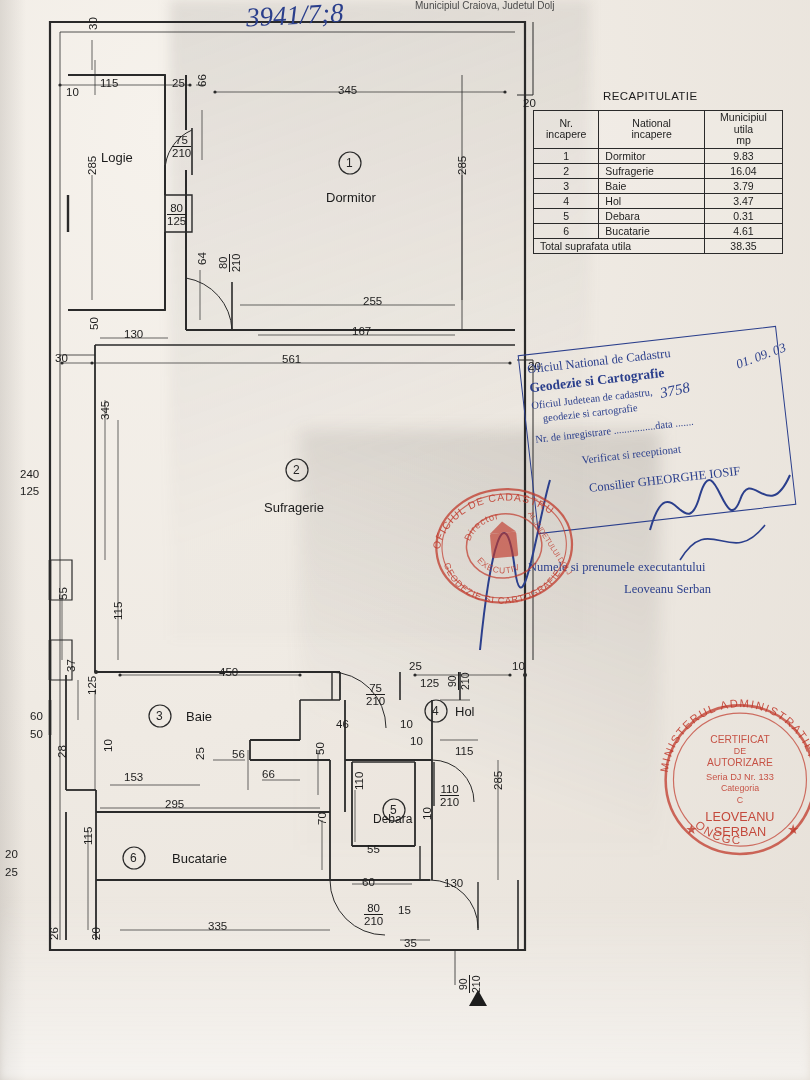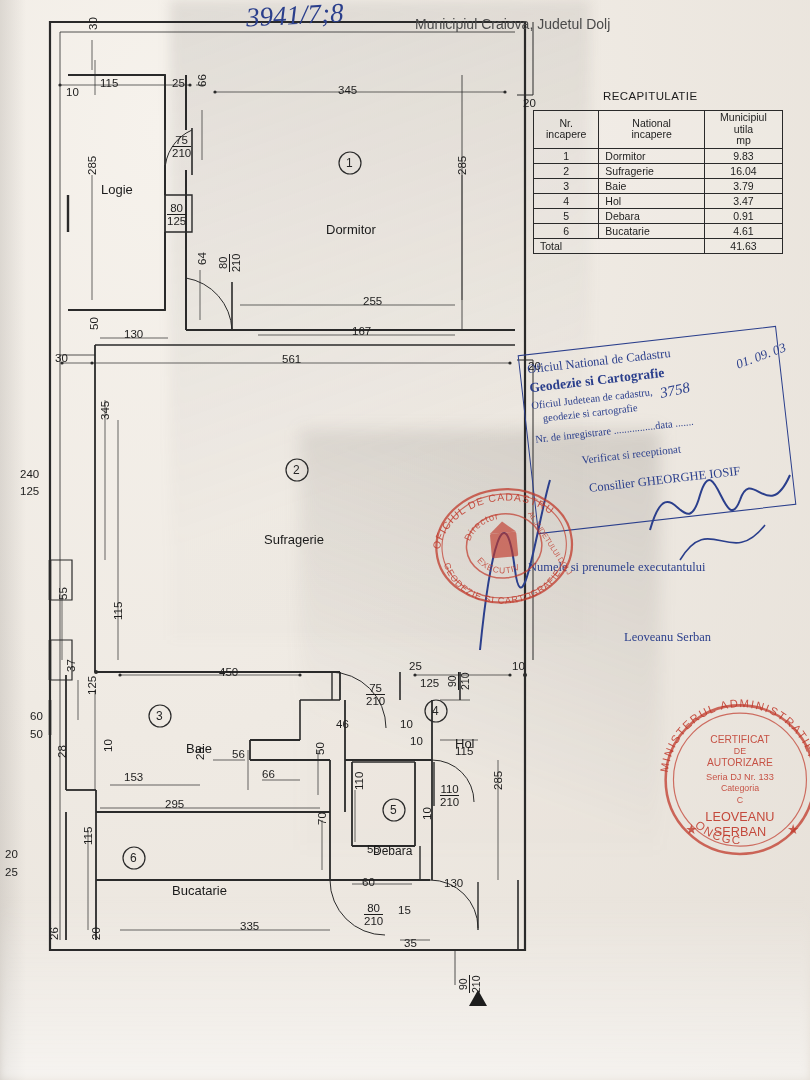--- a/index.html
+++ b/index.html
@@ -31,61 +31,61 @@
     background:linear-gradient(180deg, rgba(255,255,255,0.0), rgba(255,255,255,0.55));
     filter:blur(4px);
   }
   .edgeL{
     position:absolute;left:0;top:0;width:26px;height:1080px;
     background:linear-gradient(90deg, rgba(150,145,140,0.25), rgba(150,145,140,0));
   }
   svg.plan{position:absolute;left:0;top:0;width:810px;height:1080px;}
   .txt{position:absolute;color:#262626;font-size:11px;white-space:nowrap;}
   .dim{font-size:11.5px;color:#1d1d1d;}
-  .roomname{font-size:13px;color:#1b1b1b;margin-top:32px;}
+  .roomname{font-size:13px;color:#1b1b1b;}
   .circnum{font-size:12px;}
   
   .recap{
     position:absolute;left:533px;top:110px;width:250px;
     border:1px solid #2a2a2a;border-collapse:collapse;background:rgba(255,255,255,0.12);
   }
   .recap td,.recap th{
     border:1px solid #2a2a2a;font-size:10.5px;color:#1d1d1d;
     padding:1px 3px;text-align:center;font-weight:normal;
   }
   .recap th{font-size:10.5px;line-height:1.1;}
   .recap .lefty{text-align:left;padding-left:6px;}
   .recaptitle{position:absolute;left:603px;top:90px;font-size:11.5px;color:#1d1d1d;letter-spacing:.4px;}
   
   .blue{color:#2b3f8c;font-family:"Liberation Serif", serif;}
   .handnum{
     position:absolute;left:246px;top:0px;font-size:27px;color:#2b3f8c;
     font-family:"Liberation Serif", serif;font-style:italic;transform:rotate(-3deg);
   }
-  .topline{position:absolute;left:415px;top:16px;font-size:14px;color:#4a4a4a;}
+  .topline{position:absolute;left:415px;top:0px;font-size:10px;color:#4a4a4a;}
   .rectbox{
     position:absolute;left:527px;top:340px;width:260px;height:180px;
     transform:rotate(-6.5deg);
   }
   .rectbox .bdr{position:absolute;inset:0;border:1.2px solid #2b3f8c;}
   .rectbox .l1{position:absolute;left:8px;top:8px;font-size:12.5px;}
   .rectbox .l2{position:absolute;left:8px;top:26px;font-size:13.5px;font-weight:bold;}
   .rectbox .l3{position:absolute;left:8px;top:46px;font-size:10.5px;}
   .rectbox .l4{position:absolute;left:18px;top:60px;font-size:10.5px;}
   .rectbox .l5{position:absolute;left:8px;top:80px;font-size:10.5px;}
   .rectbox .l6{position:absolute;left:52px;top:105px;font-size:11px;}
   .rectbox .l7{position:absolute;left:56px;top:133px;font-size:12.5px;}
   .hw-reg{position:absolute;left:660px;top:382px;font-size:15px;color:#2b3f8c;
     font-family:"Liberation Serif", serif;font-style:italic;transform:rotate(-12deg);}
   .hw-date{position:absolute;left:735px;top:348px;font-size:13px;color:#2b3f8c;
     font-family:"Liberation Serif", serif;font-style:italic;transform:rotate(-20deg);}
   .exec{position:absolute;left:528px;top:560px;font-size:12.5px;color:#2b3f8c;
     font-family:"Liberation Serif", serif;}
   .exec2{position:absolute;left:624px;top:582px;font-size:12.5px;color:#2b3f8c;
-    font-family:"Liberation Serif", serif;margin-top:48px;}
+    font-family:"Liberation Serif", serif;}
   
   .redstamp{
     position:absolute;left:416px;top:478px;width:176px;height:132px;
     transform:rotate(-5deg);
   }
   .redstamp2{
     position:absolute;left:650px;top:650px;width:176px;height:230px;
   }
 </style>
 </head>
@@ -325,21 +325,21 @@
 <div class="txt dim" style="left:194px;top:760px;transform:rotate(-90deg);transform-origin:left top;">25</div>
 <div class="txt dim" style="left:165px;top:798px;">295</div>
 <div class="txt dim" style="left:353px;top:790px;transform:rotate(-90deg);transform-origin:left top;">110</div>
 <div class="txt dim" style="left:316px;top:825px;transform:rotate(-90deg);transform-origin:left top;">70</div>
 <div class="txt dim" style="left:367px;top:843px;">55</div>
 <div class="txt dim" style="left:362px;top:876px;">60</div>
 <div class="txt dim" style="left:398px;top:904px;">15</div>
 <div class="txt dim" style="left:444px;top:877px;">130</div>
 <div class="txt dim" style="left:421px;top:820px;transform:rotate(-90deg);transform-origin:left top;">10</div>
 <div class="txt dim" style="left:492px;top:790px;transform:rotate(-90deg);transform-origin:left top;">285</div>
-<div class="txt dim" style="left:208px;top:920px;margin-left:32px;">335</div>
+<div class="txt dim" style="left:208px;top:920px;">335</div>
 <div class="txt dim" style="left:404px;top:937px;">35</div>
 <div class="txt dim" style="left:455px;top:630px;transform:rotate(-90deg);transform-origin:left top;"></div>
 
 <div style="position:absolute;left:172px;top:134px;text-align:center;font-size:11.5px;color:#1d1d1d;">
   <div>75</div>
   <div style="border-top:1px solid #1d1d1d;">210</div>
 </div>
 <div style="position:absolute;left:167px;top:202px;text-align:center;font-size:11.5px;color:#1d1d1d;">
   <div>80</div>
   <div style="border-top:1px solid #1d1d1d;">125</div>
@@ -403,30 +403,30 @@
     <td>3.79</td>
   </tr>
   <tr>
     <td>4</td>
     <td class="lefty">Hol</td>
     <td>3.47</td>
   </tr>
   <tr>
     <td>5</td>
     <td class="lefty">Debara</td>
-    <td>0.91</td>
+    <td>0.31</td>
   </tr>
   <tr>
     <td>6</td>
     <td class="lefty">Bucatarie</td>
     <td>4.61</td>
   </tr>
   <tr>
-    <td class="lefty" colspan="2">Total</td>
-    <td>41.63</td>
+    <td class="lefty" colspan="2">Total suprafata utila</td>
+    <td>38.35</td>
   </tr>
 </tbody>
   </table>
 
 <div class="rectbox blue">
   <div class="bdr"></div>
   <div class="l1">Oficiul National de Cadastru</div>
   <div class="l2">Geodezie si Cartografie</div>
   <div class="l3">Oficiul Judetean de cadastru,</div>
   <div class="l4">geodezie si cartografie</div>

